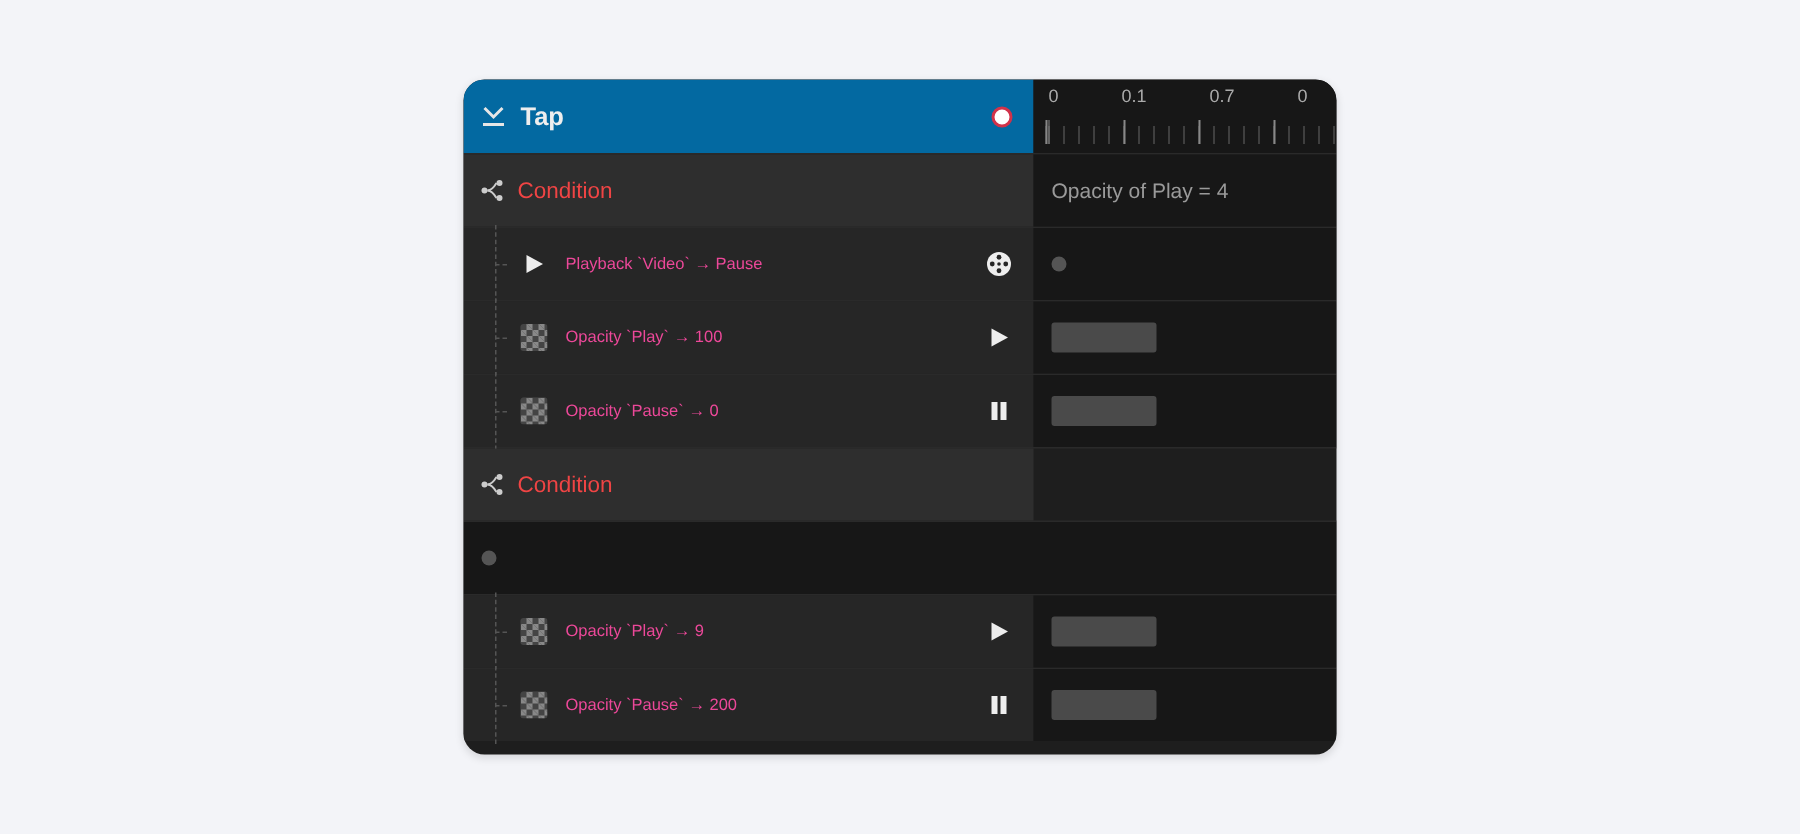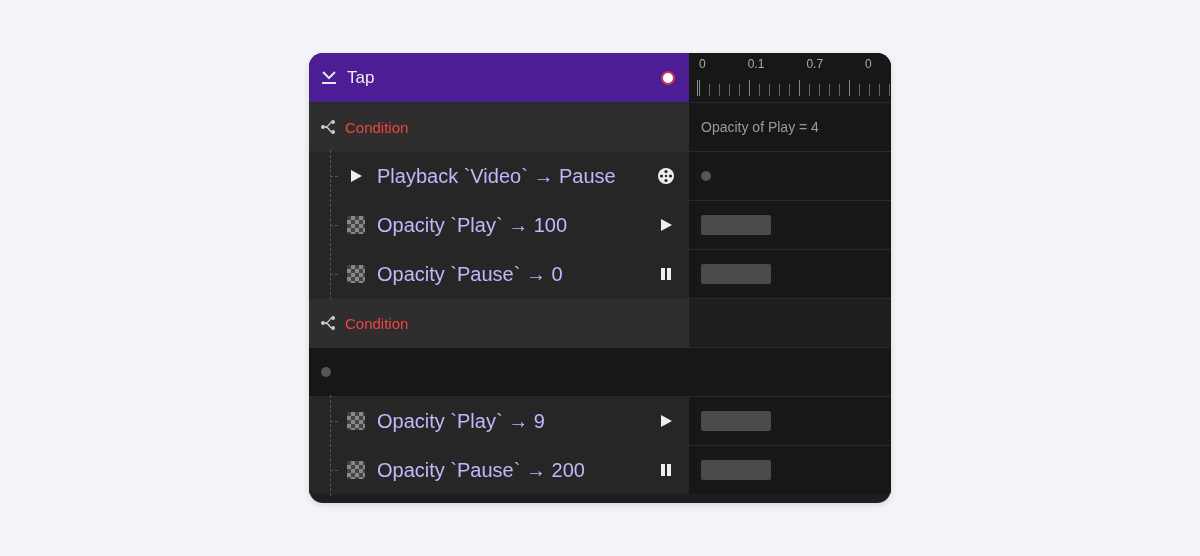--- a/index.html
+++ b/index.html
@@ -41,21 +41,21 @@
   }
   .row .right {
     flex: 1;
     display: flex;
     align-items: center;
     padding-left: 12px;
     color: #9a9a9a;
     font-size: 14px;
     position: relative;
   }
-  .header .left { background: #4c1d95; }
+  .header .left { background: #0369a1; font-weight: bold; }
   .header .right { background: #171717; padding-left: 0; }
   .cond .left  { background: #2e2e2e; }
   .cond .right { background: #171717; }
   .action .left  { background: #262626; }
   .action .right { background: #171717; }
   
   .hdr-icon {
     width: 20px; height: 20px; margin-right: 8px;
     display: inline-flex; align-items: center; justify-content: center;
     color: #e6e6e6;
@@ -99,21 +99,21 @@
   }
   .tree-gutter::before {
     content: ""; position: absolute; left: 11px; top: -2px; bottom: -2px;
     border-left: 1px dashed #555;
   }
   .tree-gutter::after {
     content: ""; position: absolute; left: 11px; top: 50%;
     width: 8px; border-top: 1px dashed #555;
   }
   .ic { width: 22px; height: 22px; display: inline-flex; align-items: center; justify-content: center; margin-right: 10px; }
-  .action-text { color: #c4b5fd; font-size: 20px; }
+  .action-text { color: #ec4899; font-size: 11px; }
   .target-icon {
     position: absolute; right: 12px; top: 50%; transform: translateY(-50%);
     width: 22px; height: 22px; display:flex; align-items:center; justify-content:center;
     color: #eee;
   }
   
   .kf-dot {
     width: 10px; height: 10px; border-radius: 50%;
     background: #555;
   }

